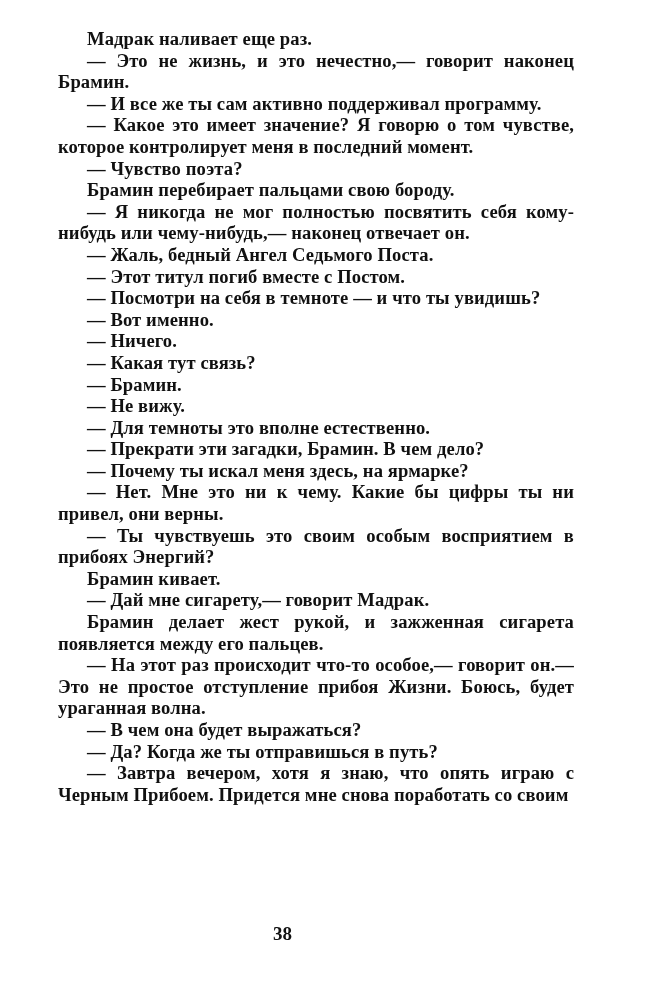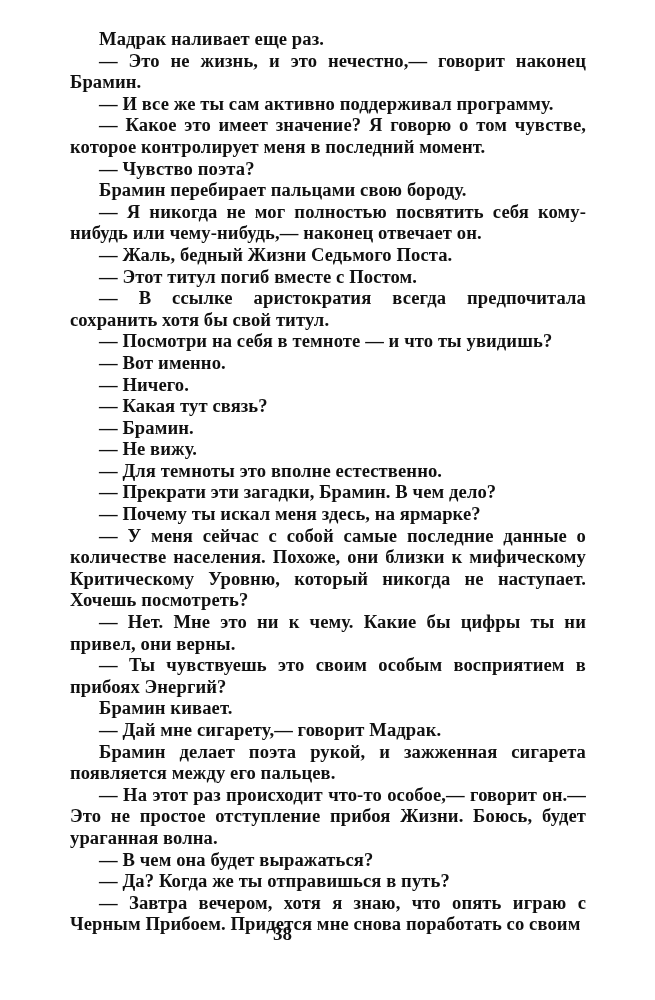--- a/index.html
+++ b/index.html
@@ -1,18 +1,18 @@
 <!DOCTYPE html>
 <html><head>
 <meta charset="utf-8">
 <style>
   html, body { margin:0; padding:0; background:#fff; }
   body { width:655px; height:1000px; position:relative; overflow:hidden; }
   .page {
-    position:absolute; left:70px; top:28px; width:516px;
+    position:absolute; left:58px; top:28px; width:516px;
     font-family:"Liberation Serif", "DejaVu Serif", serif;
     font-size:18.6px; line-height:21.6px; color:#111;
     font-weight:bold;
     letter-spacing:0.1px;
   }
   .p { margin:0; text-align:justify; text-align-last:left; text-indent:29px; }
   .pagenum {
     position:absolute; top:923px; left:0; width:565px; text-align:center;
     font-family:"Liberation Serif", "DejaVu Serif", serif;
     font-size:19px; font-weight:bold; color:#111;
@@ -22,37 +22,35 @@
 <body>
 
 <div class="page">
   <p class="p">Мадрак наливает еще раз.</p>
   <p class="p">— Это не жизнь, и это нечестно,— говорит наконец Брамин.</p>
   <p class="p">— И все же ты сам активно поддерживал программу.</p>
   <p class="p">— Какое это имеет значение? Я говорю о том чувстве, которое контролирует меня в последний момент.</p>
   <p class="p">— Чувство поэта?</p>
   <p class="p">Брамин перебирает пальцами свою бороду.</p>
   <p class="p">— Я никогда не мог полностью посвятить себя кому-нибудь или чему-нибудь,— наконец отвечает он.</p>
-  <p class="p">— Жаль, бедный Жизни Седьмого Поста.</p>
+  <p class="p">— Жаль, бедный Ангел Седьмого Поста.</p>
   <p class="p">— Этот титул погиб вместе с Постом.</p>
-  <p class="p">— В ссылке аристократия всегда предпочитала сохранить хотя бы свой титул.</p>
   <p class="p">— Посмотри на себя в темноте — и что ты увидишь?</p>
   <p class="p">— Вот именно.</p>
   <p class="p">— Ничего.</p>
   <p class="p">— Какая тут связь?</p>
   <p class="p">— Брамин.</p>
   <p class="p">— Не вижу.</p>
   <p class="p">— Для темноты это вполне естественно.</p>
   <p class="p">— Прекрати эти загадки, Брамин. В чем дело?</p>
   <p class="p">— Почему ты искал меня здесь, на ярмарке?</p>
-  <p class="p">— У меня сейчас с собой самые последние данные о количестве населения. Похоже, они близки к мифическому Критическому Уровню, который никогда не наступает. Хочешь посмотреть?</p>
   <p class="p">— Нет. Мне это ни к чему. Какие бы цифры ты ни привел, они верны.</p>
   <p class="p">— Ты чувствуешь это своим особым восприятием в прибоях Энергий?</p>
   <p class="p">Брамин кивает.</p>
   <p class="p">— Дай мне сигарету,— говорит Мадрак.</p>
-  <p class="p">Брамин делает поэта рукой, и зажженная сигарета появляется между его пальцев.</p>
+  <p class="p">Брамин делает жест рукой, и зажженная сигарета появляется между его пальцев.</p>
   <p class="p">— На этот раз происходит что-то особое,— говорит он.— Это не простое отступление прибоя Жизни. Боюсь, будет ураганная волна.</p>
   <p class="p">— В чем она будет выражаться?</p>
   <p class="p">— Да? Когда же ты отправишься в путь?</p>
   <p class="p">— Завтра вечером, хотя я знаю, что опять играю с Черным Прибоем. Придется мне снова поработать со своим</p>
 </div>
 
 <div class="pagenum">38</div>
 
 </body></html>

